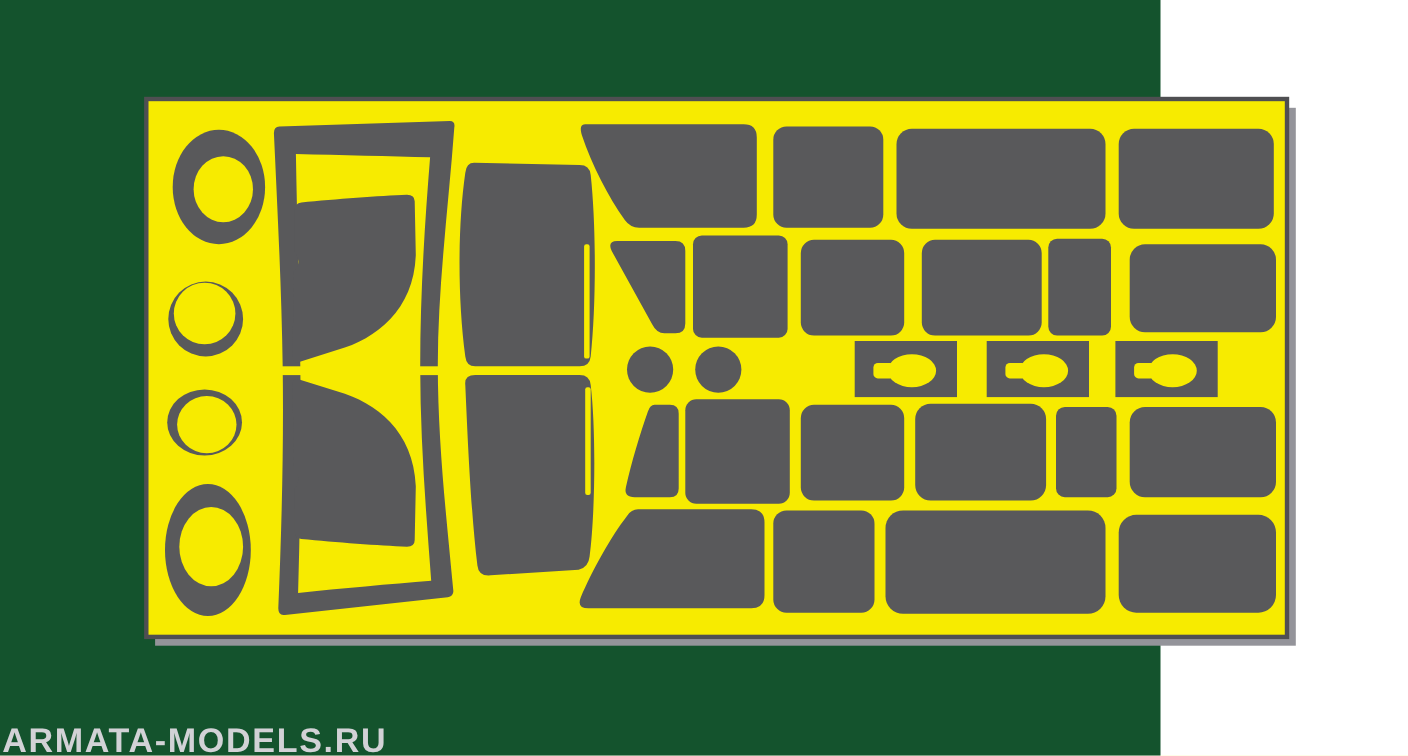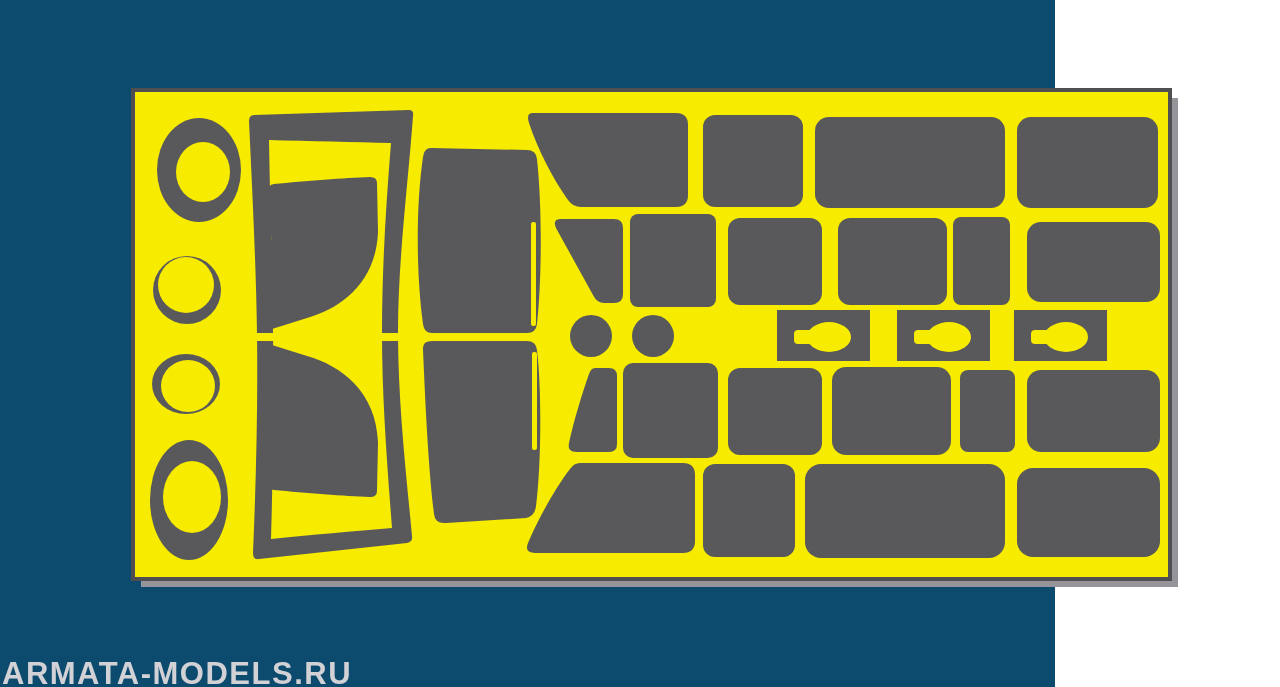--- a/index.html
+++ b/index.html
@@ -8,21 +8,21 @@
     background: #ffffff;
     width: 1280px;
     height: 687px;
     overflow: hidden;
     font-family: "Liberation Sans", sans-serif;
   }
   .stage {
     position: relative;
     width: 1055px;
     height: 687px;
-    background: #0c4a6e;
+    background: #14532d;
   }
   .stage svg {
     position: absolute;
     left: 0;
     top: 0;
   }
   .watermark {
     position: absolute;
     left: 2px;
     bottom: -5px;

